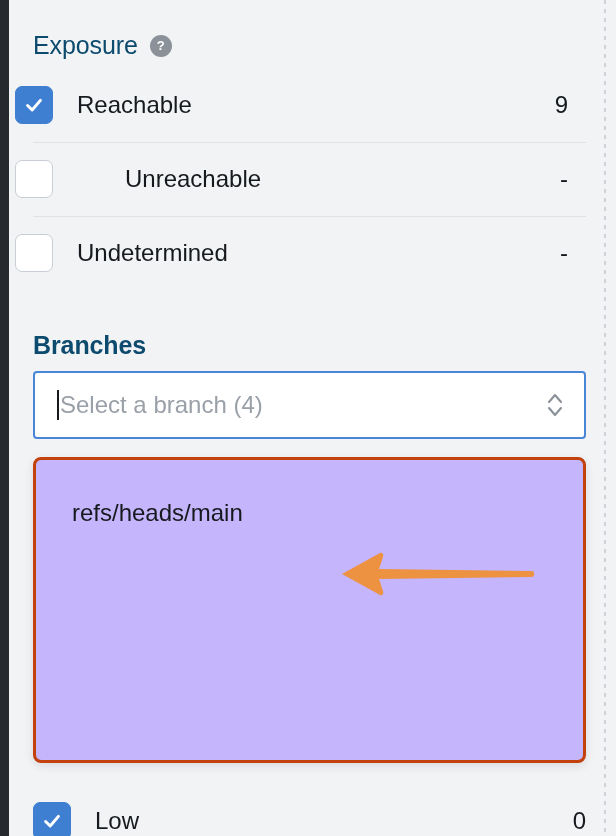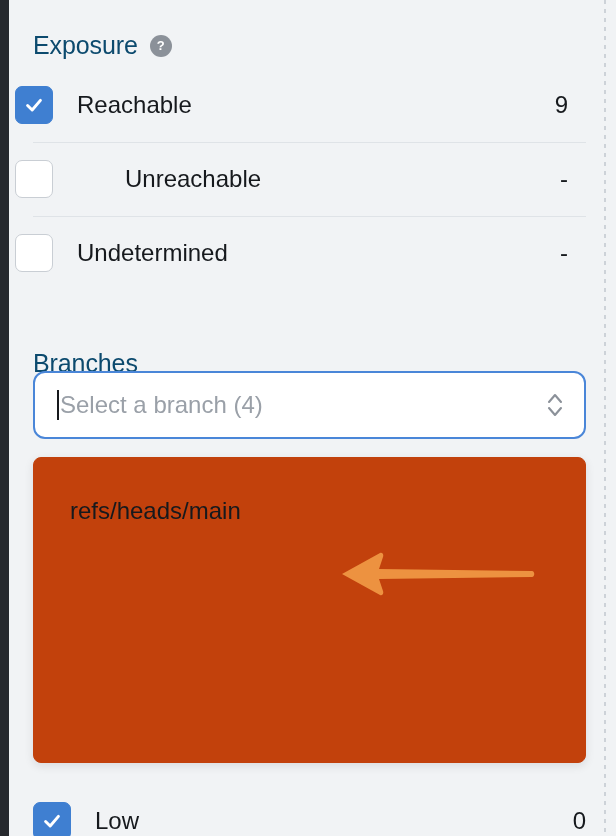--- a/index.html
+++ b/index.html
@@ -114,21 +114,21 @@
   }
 
   
   .combo {
     position: absolute;
     left: 33px; top: 371px;
     width: 553px; height: 68px;
     box-sizing: border-box;
     background: #ffffff;
     border: 2px solid #4a86d8;
-    border-radius: 12px;
+    border-radius: 4px;
     display: flex;
     align-items: center;
     padding: 0 18px 0 22px;
   }
   .caret {
     width: 2px;
     height: 30px;
     background: #16191d;
     flex: 0 0 auto;
   }
@@ -145,22 +145,22 @@
     justify-content: center;
     cursor: pointer;
   }
 
   
   .dropdown {
     position: absolute;
     left: 33px; top: 457px;
     width: 553px; height: 306px;
     box-sizing: border-box;
-    background: #c2410c;
-    border: 1px solid #c2410c;
+    background: #c4b5fd;
+    border: 3px solid #c2410c;
     border-radius: 8px;
     box-shadow: 0 3px 10px rgba(16,22,30,0.10);
     padding-top: 22px;
     z-index: 5;
     text-align: center;
   }
   .option {
     height: 62px;
     display: flex;
     align-items: center;
@@ -223,21 +223,21 @@
 <div class="divider" style="top:216px;"></div>
 
 <div class="filter-row" style="top:230px;">
   <span class="cb unchecked">
     
   </span>
   <span class="row-label">Undetermined</span>
   <span class="row-value">-</span>
 </div>
 
-<div class="section-head" style="top:349px;">
+<div class="section-head" style="top:331px;font-weight:bold;">
   <span class="section-title">Branches</span>
 </div>
 
 <div class="combo">
   <span class="caret"></span>
   <span class="combo-placeholder">Select a branch (4)</span>
   <span class="combo-indicator">
     <svg width="22" height="34" viewBox="0 0 22 34" aria-hidden="true">
       <path d="M5 14 L11 7 L17 14" fill="none" stroke="#8b9199" stroke-width="2.1" stroke-linecap="round" stroke-linejoin="round"></path>
       <path d="M5 20 L11 27 L17 20" fill="none" stroke="#8b9199" stroke-width="2.1" stroke-linecap="round" stroke-linejoin="round"></path>

